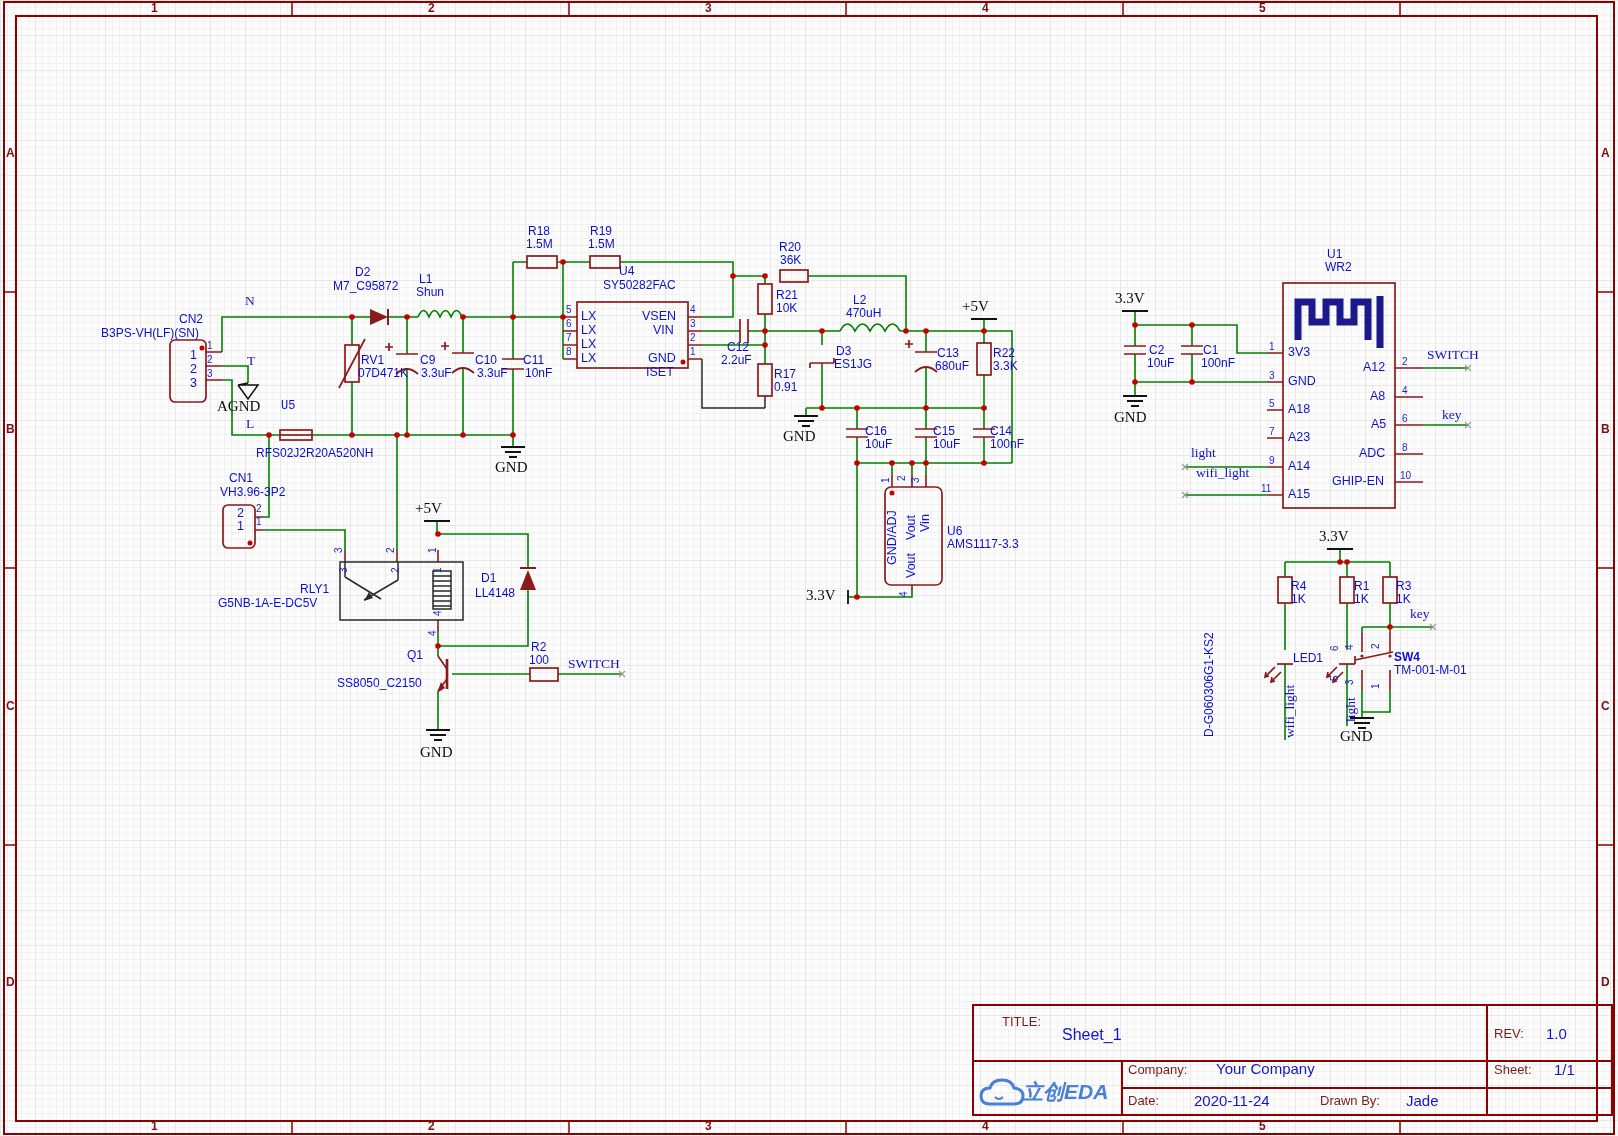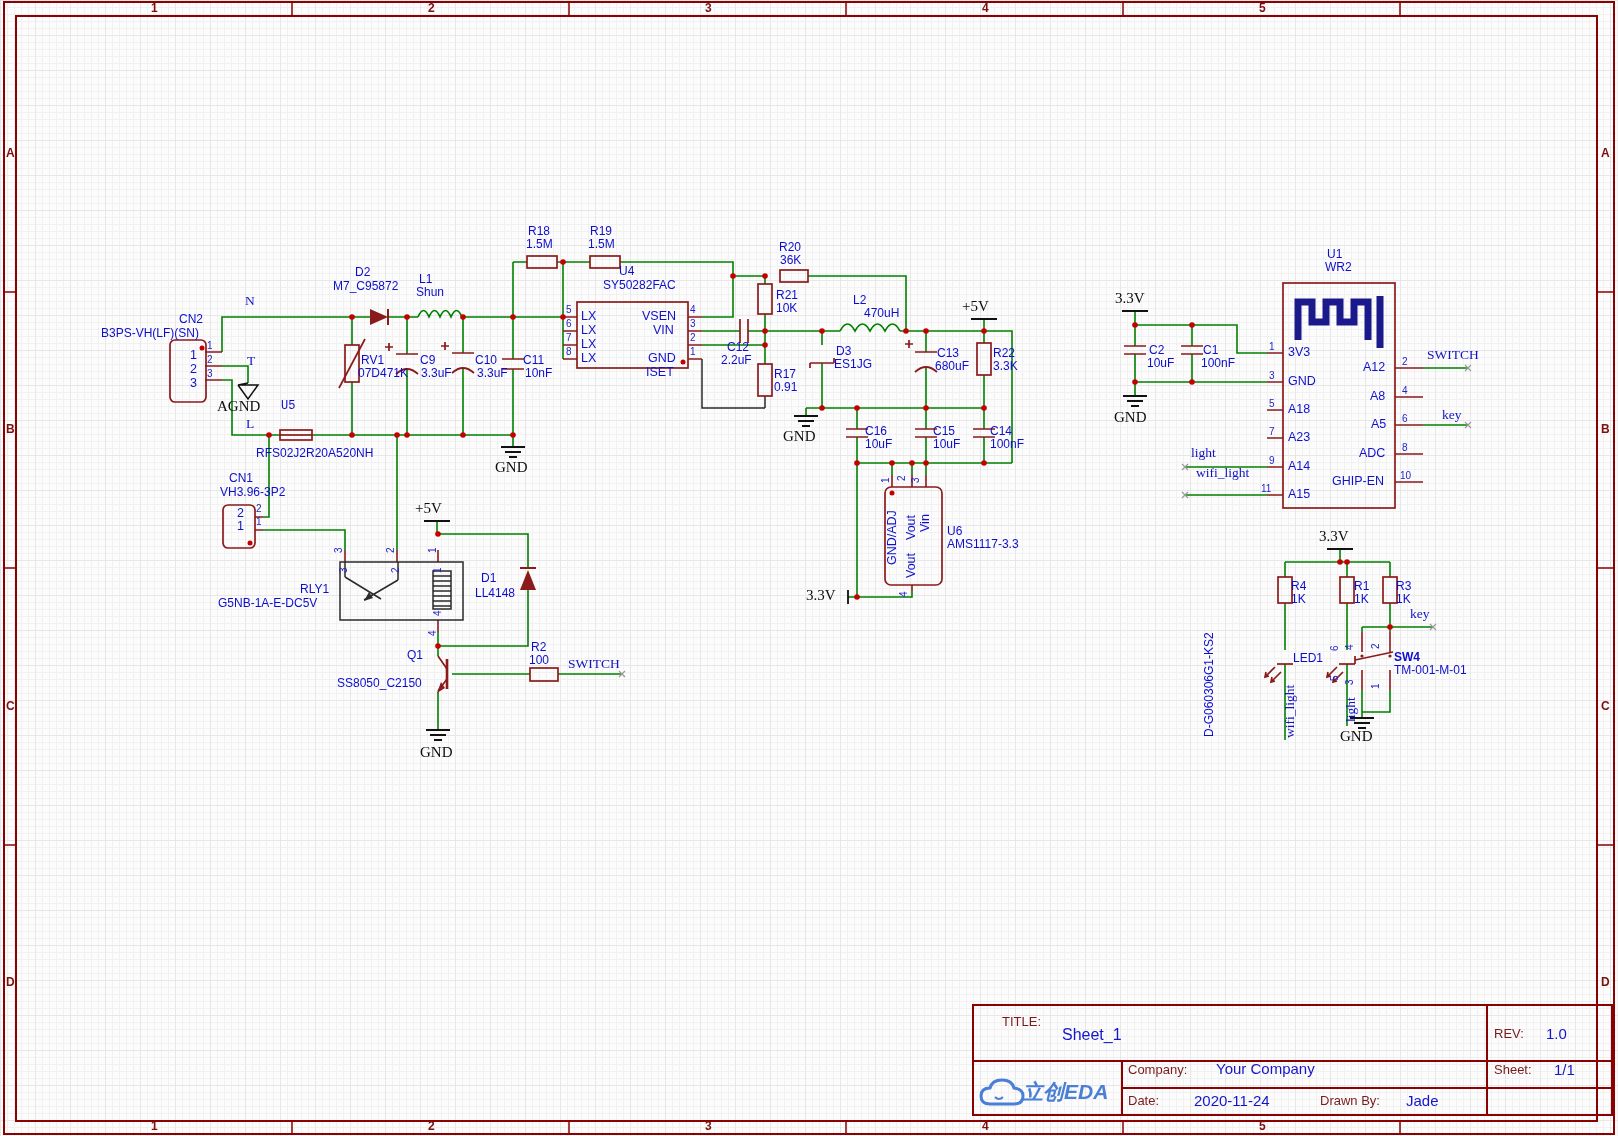--- a/index.html
+++ b/index.html
@@ -357,21 +357,21 @@
       <div class="ann ref" style="left: 776px; top: 289px;">R21</div>
       <div class="ann val" style="left: 776px; top: 302px;">10K</div>
       <div class="ann ref" style="left: 727px; top: 341px;">C12</div>
       <div class="ann val" style="left: 721px; top: 354px;">2.2uF</div>
       <div class="ann ref" style="left: 774px; top: 368px;">R17</div>
       <div class="ann val" style="left: 774px; top: 381px;">0.91</div>
       <div class="ann ref" style="left: 836px; top: 345px;">D3</div>
       <div class="ann val" style="left: 834px; top: 358px;">ES1JG</div>
       <div class="ann pwr" style="left: 783px; top: 429px;">GND</div>
       <div class="ann ref" style="left: 853px; top: 294px;">L2</div>
-      <div class="ann val" style="left: 846px; top: 307px; margin-left: 18px;">470uH</div>
+      <div class="ann val" style="left: 846px; top: 307px;">470uH</div>
       <div class="ann ref" style="left: 937px; top: 347px;">C13</div>
       <div class="ann val" style="left: 935px; top: 360px;">680uF</div>
       <div class="ann pwr" style="left: 962px; top: 299px;">+5V</div>
       <div class="ann ref" style="left: 993px; top: 347px;">R22</div>
       <div class="ann val" style="left: 993px; top: 360px;">3.3K</div>
       <div class="ann ref" style="left: 865px; top: 425px;">C16</div>
       <div class="ann val" style="left: 865px; top: 438px;">10uF</div>
       <div class="ann ref" style="left: 933px; top: 425px;">C15</div>
       <div class="ann val" style="left: 933px; top: 438px;">10uF</div>
       <div class="ann ref" style="left: 990px; top: 425px;">C14</div>

